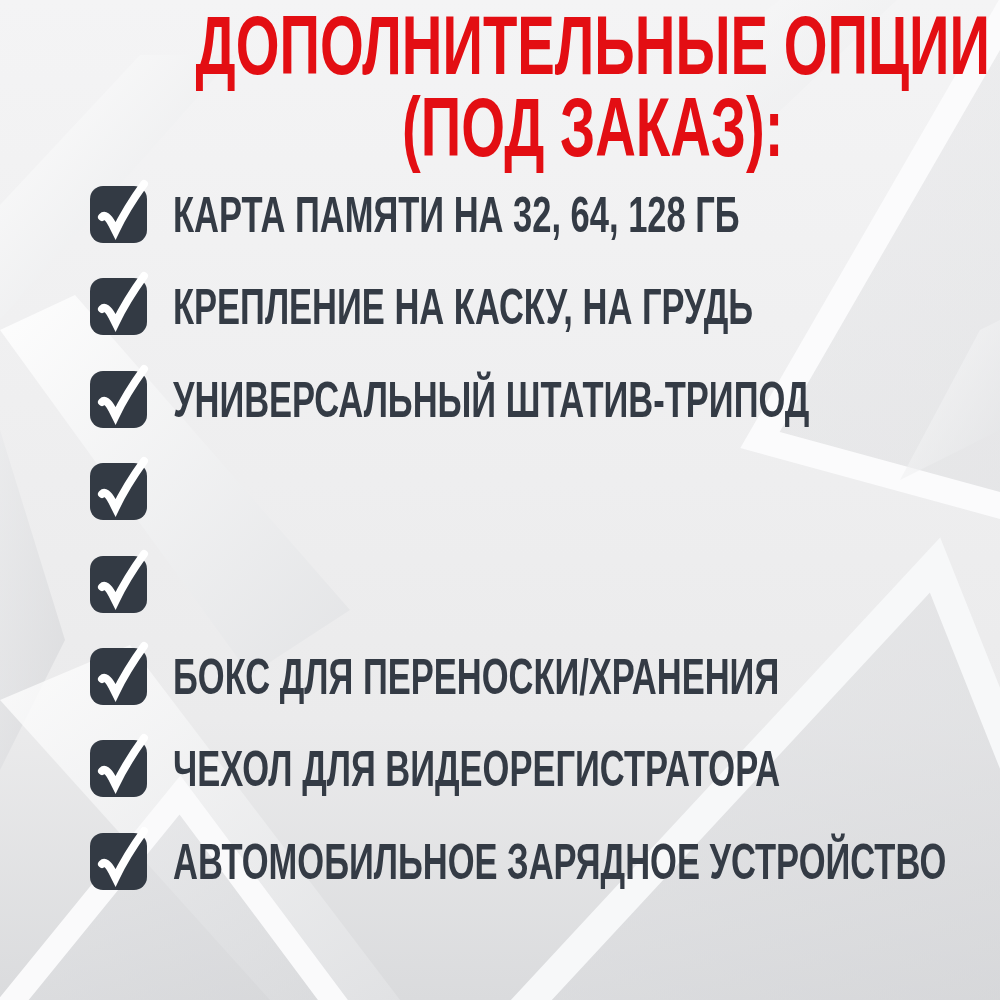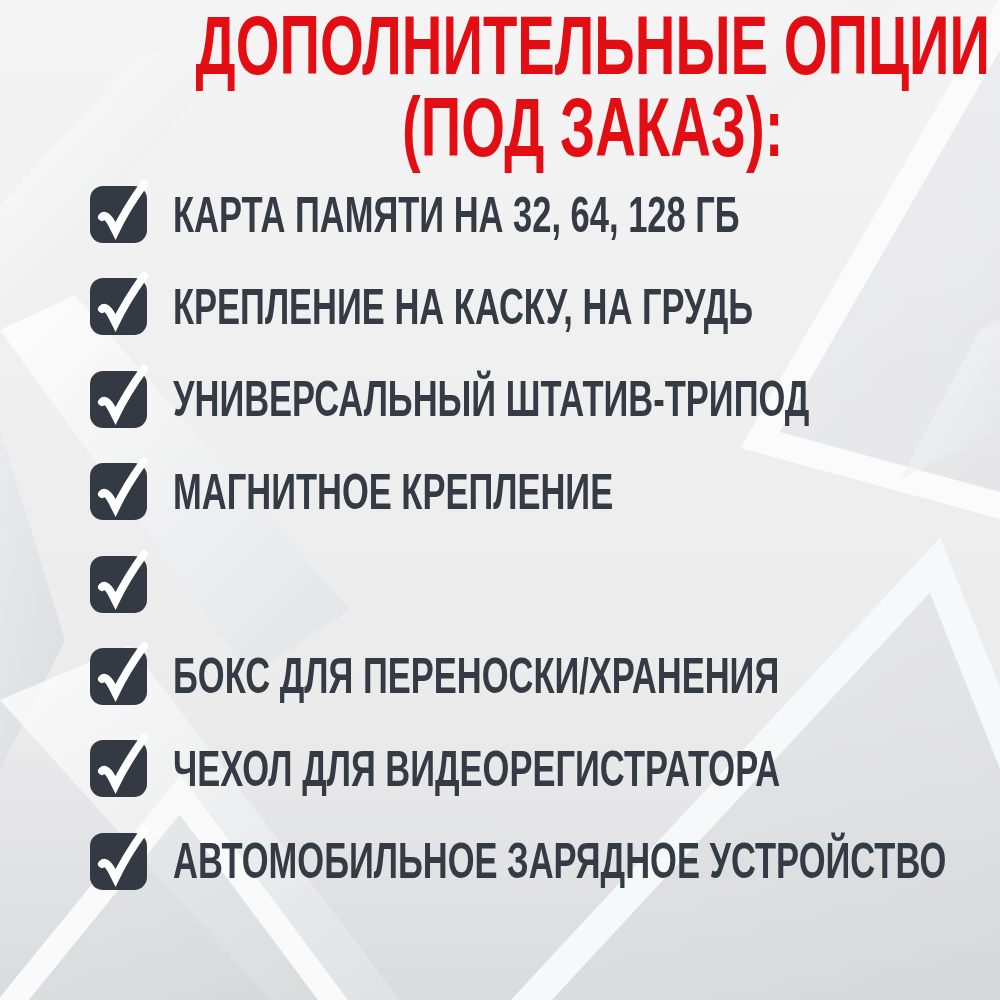--- a/index.html
+++ b/index.html
@@ -59,21 +59,21 @@
     flex: none;
     position: relative;
     margin-right: 26px;
   }
   .check svg {
     position: absolute;
     left: 0; top: 0;
     overflow: visible;
     display: block;
   }
-  .label-wrap { height: 57px; display: flex; align-items: center; }
+  .label-wrap { height: 57px; display: flex; align-items: flex-start; }
   .label {
     display: inline-block;
     font-weight: 700;
     font-size: 50px;
     color: #343b45;
     transform: scaleX(0.69);
     transform-origin: left center;
     white-space: nowrap;
   }
 </style>
@@ -161,23 +161,20 @@
         </span>
     </li>
 
     <li class="row">
       <span class="check">
         <svg width="57" height="57" viewBox="0 0 57 57">
           <rect x="0" y="0" width="57" height="57" rx="13" fill="#333a44"></rect>
           <path d="M12 31 Q16 27 22 38 L25.5 45 Q36 23 54 -2" fill="none" stroke="#ffffff" stroke-width="8" stroke-linecap="round"></path>
         </svg>
       </span>
-      <span class="label-wrap">
-          <span class="label">МАГНИТНОЕ КРЕПЛЕНИЕ</span>
-        </span>
     </li>
 
     <li class="row">
       <span class="check">
         <svg width="57" height="57" viewBox="0 0 57 57">
           <rect x="0" y="0" width="57" height="57" rx="13" fill="#333a44"></rect>
           <path d="M12 31 Q16 27 22 38 L25.5 45 Q36 23 54 -2" fill="none" stroke="#ffffff" stroke-width="8" stroke-linecap="round"></path>
         </svg>
       </span>
     </li>

